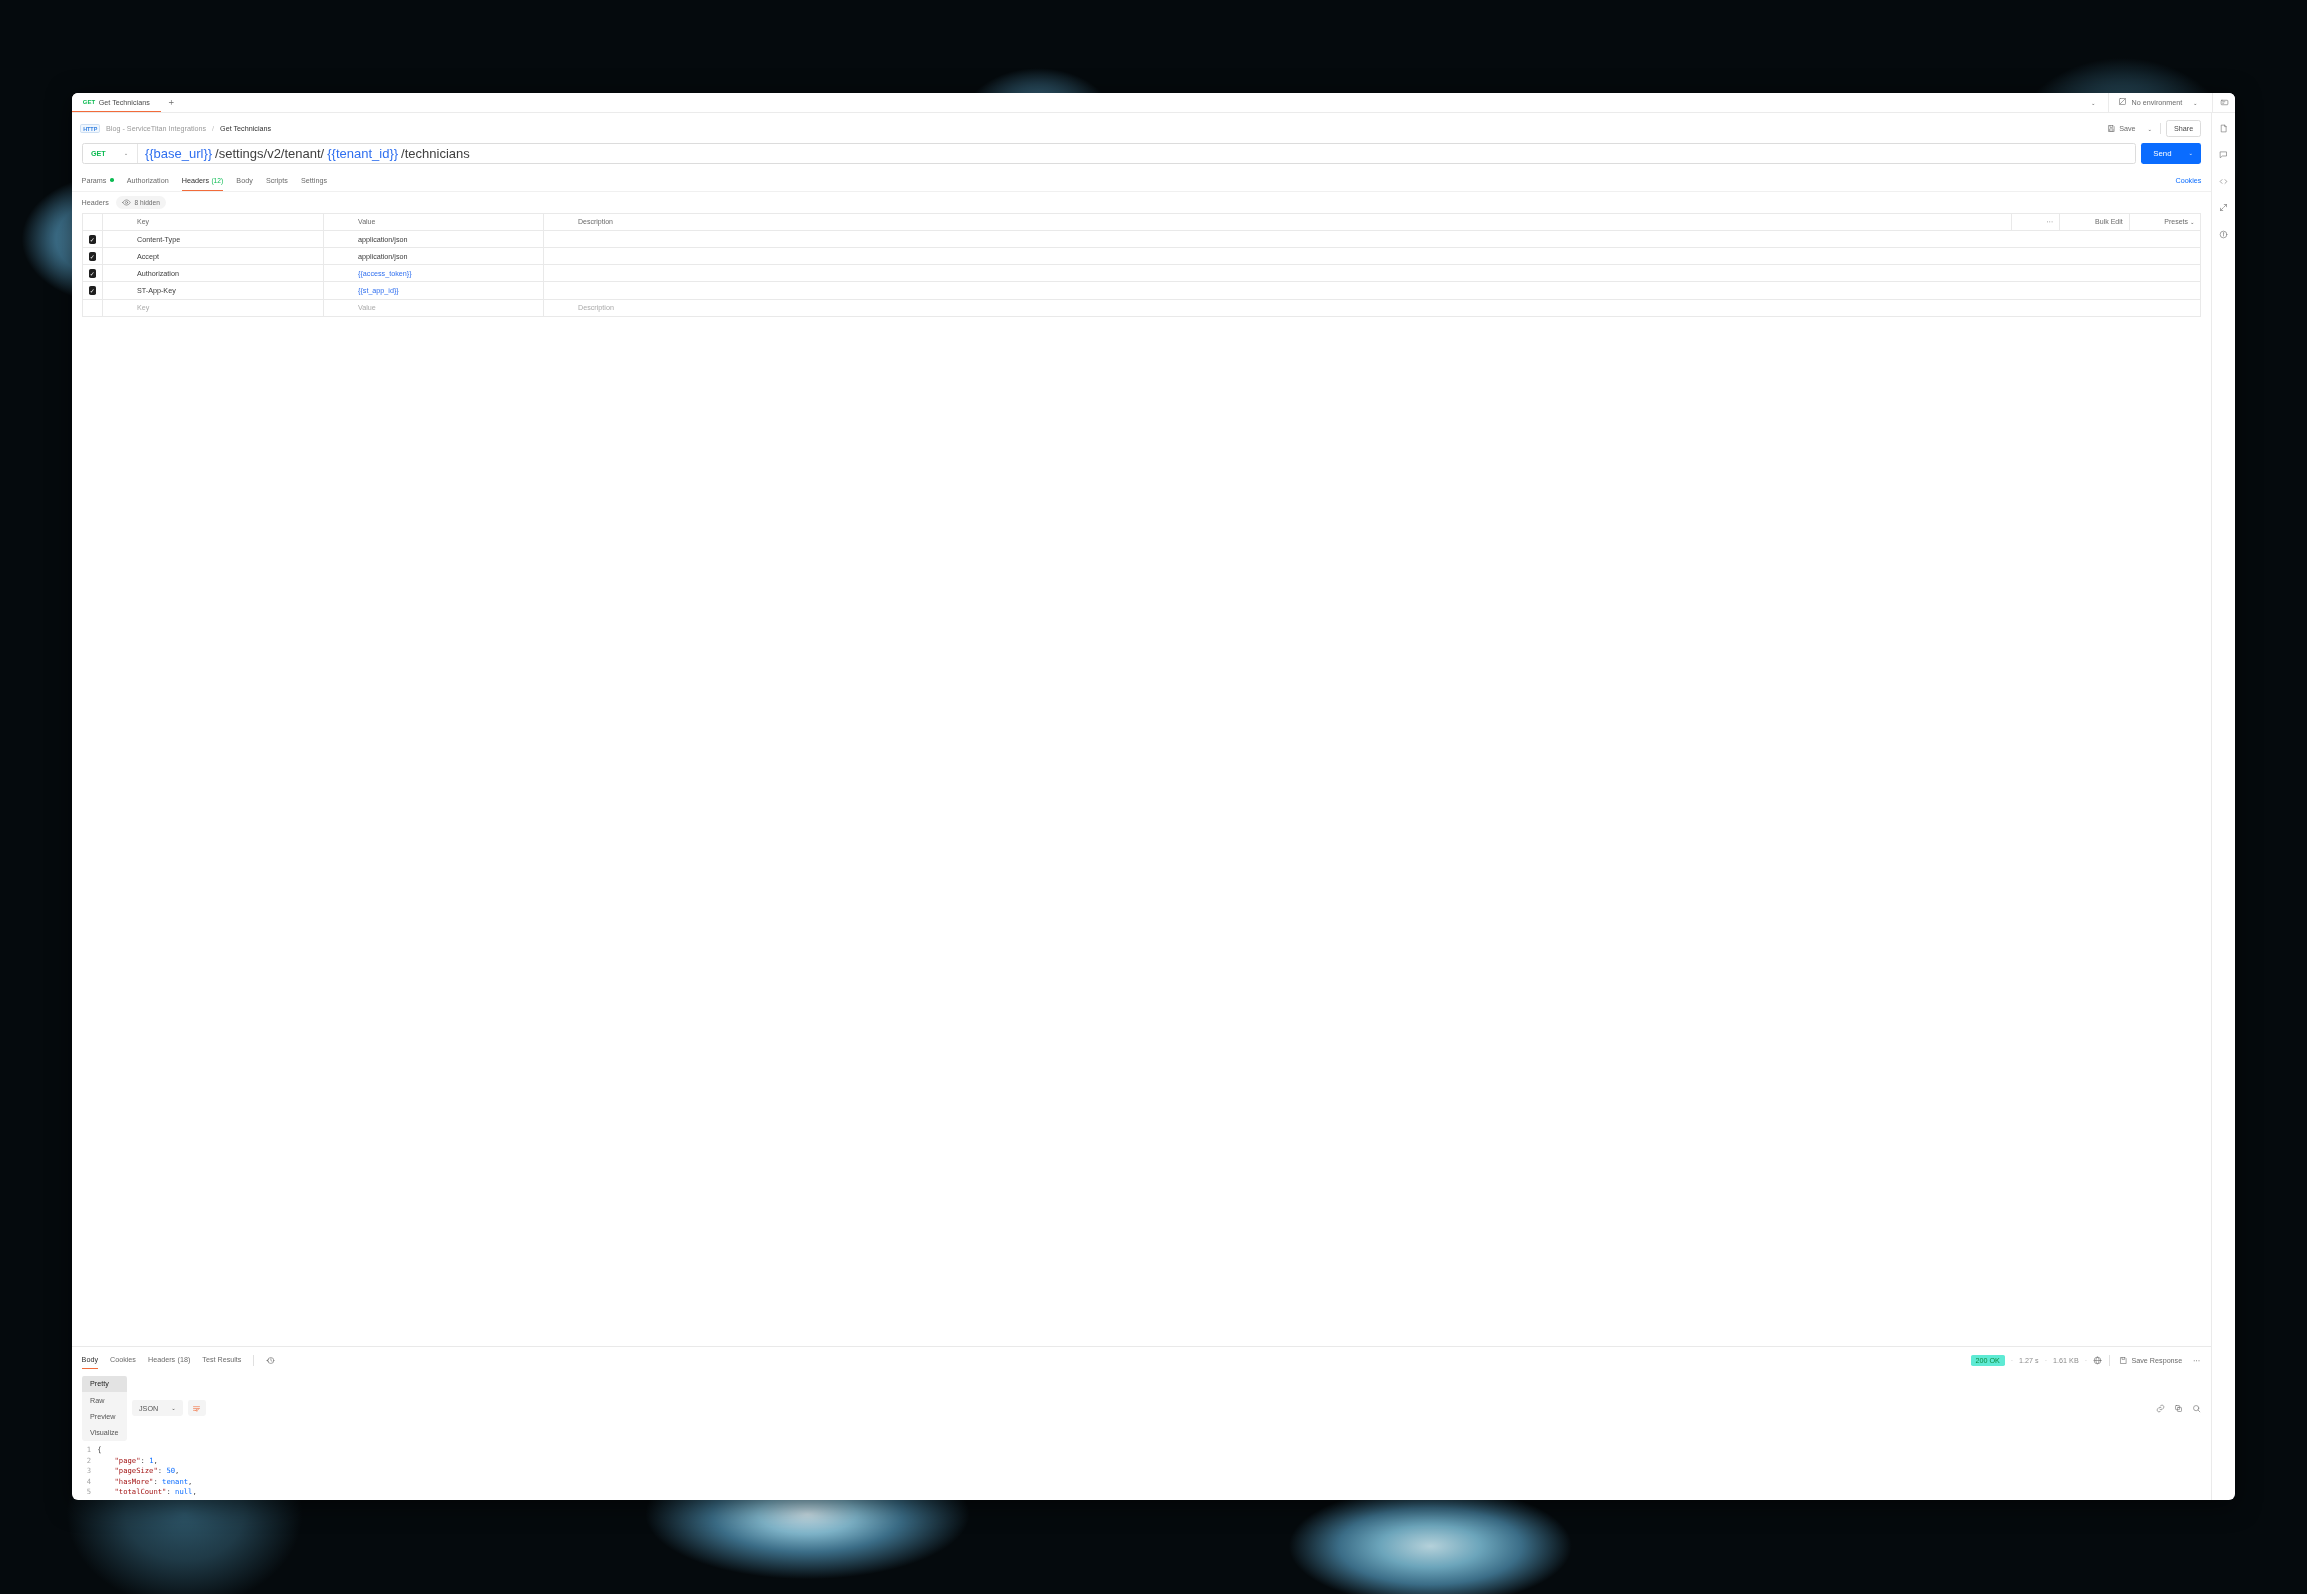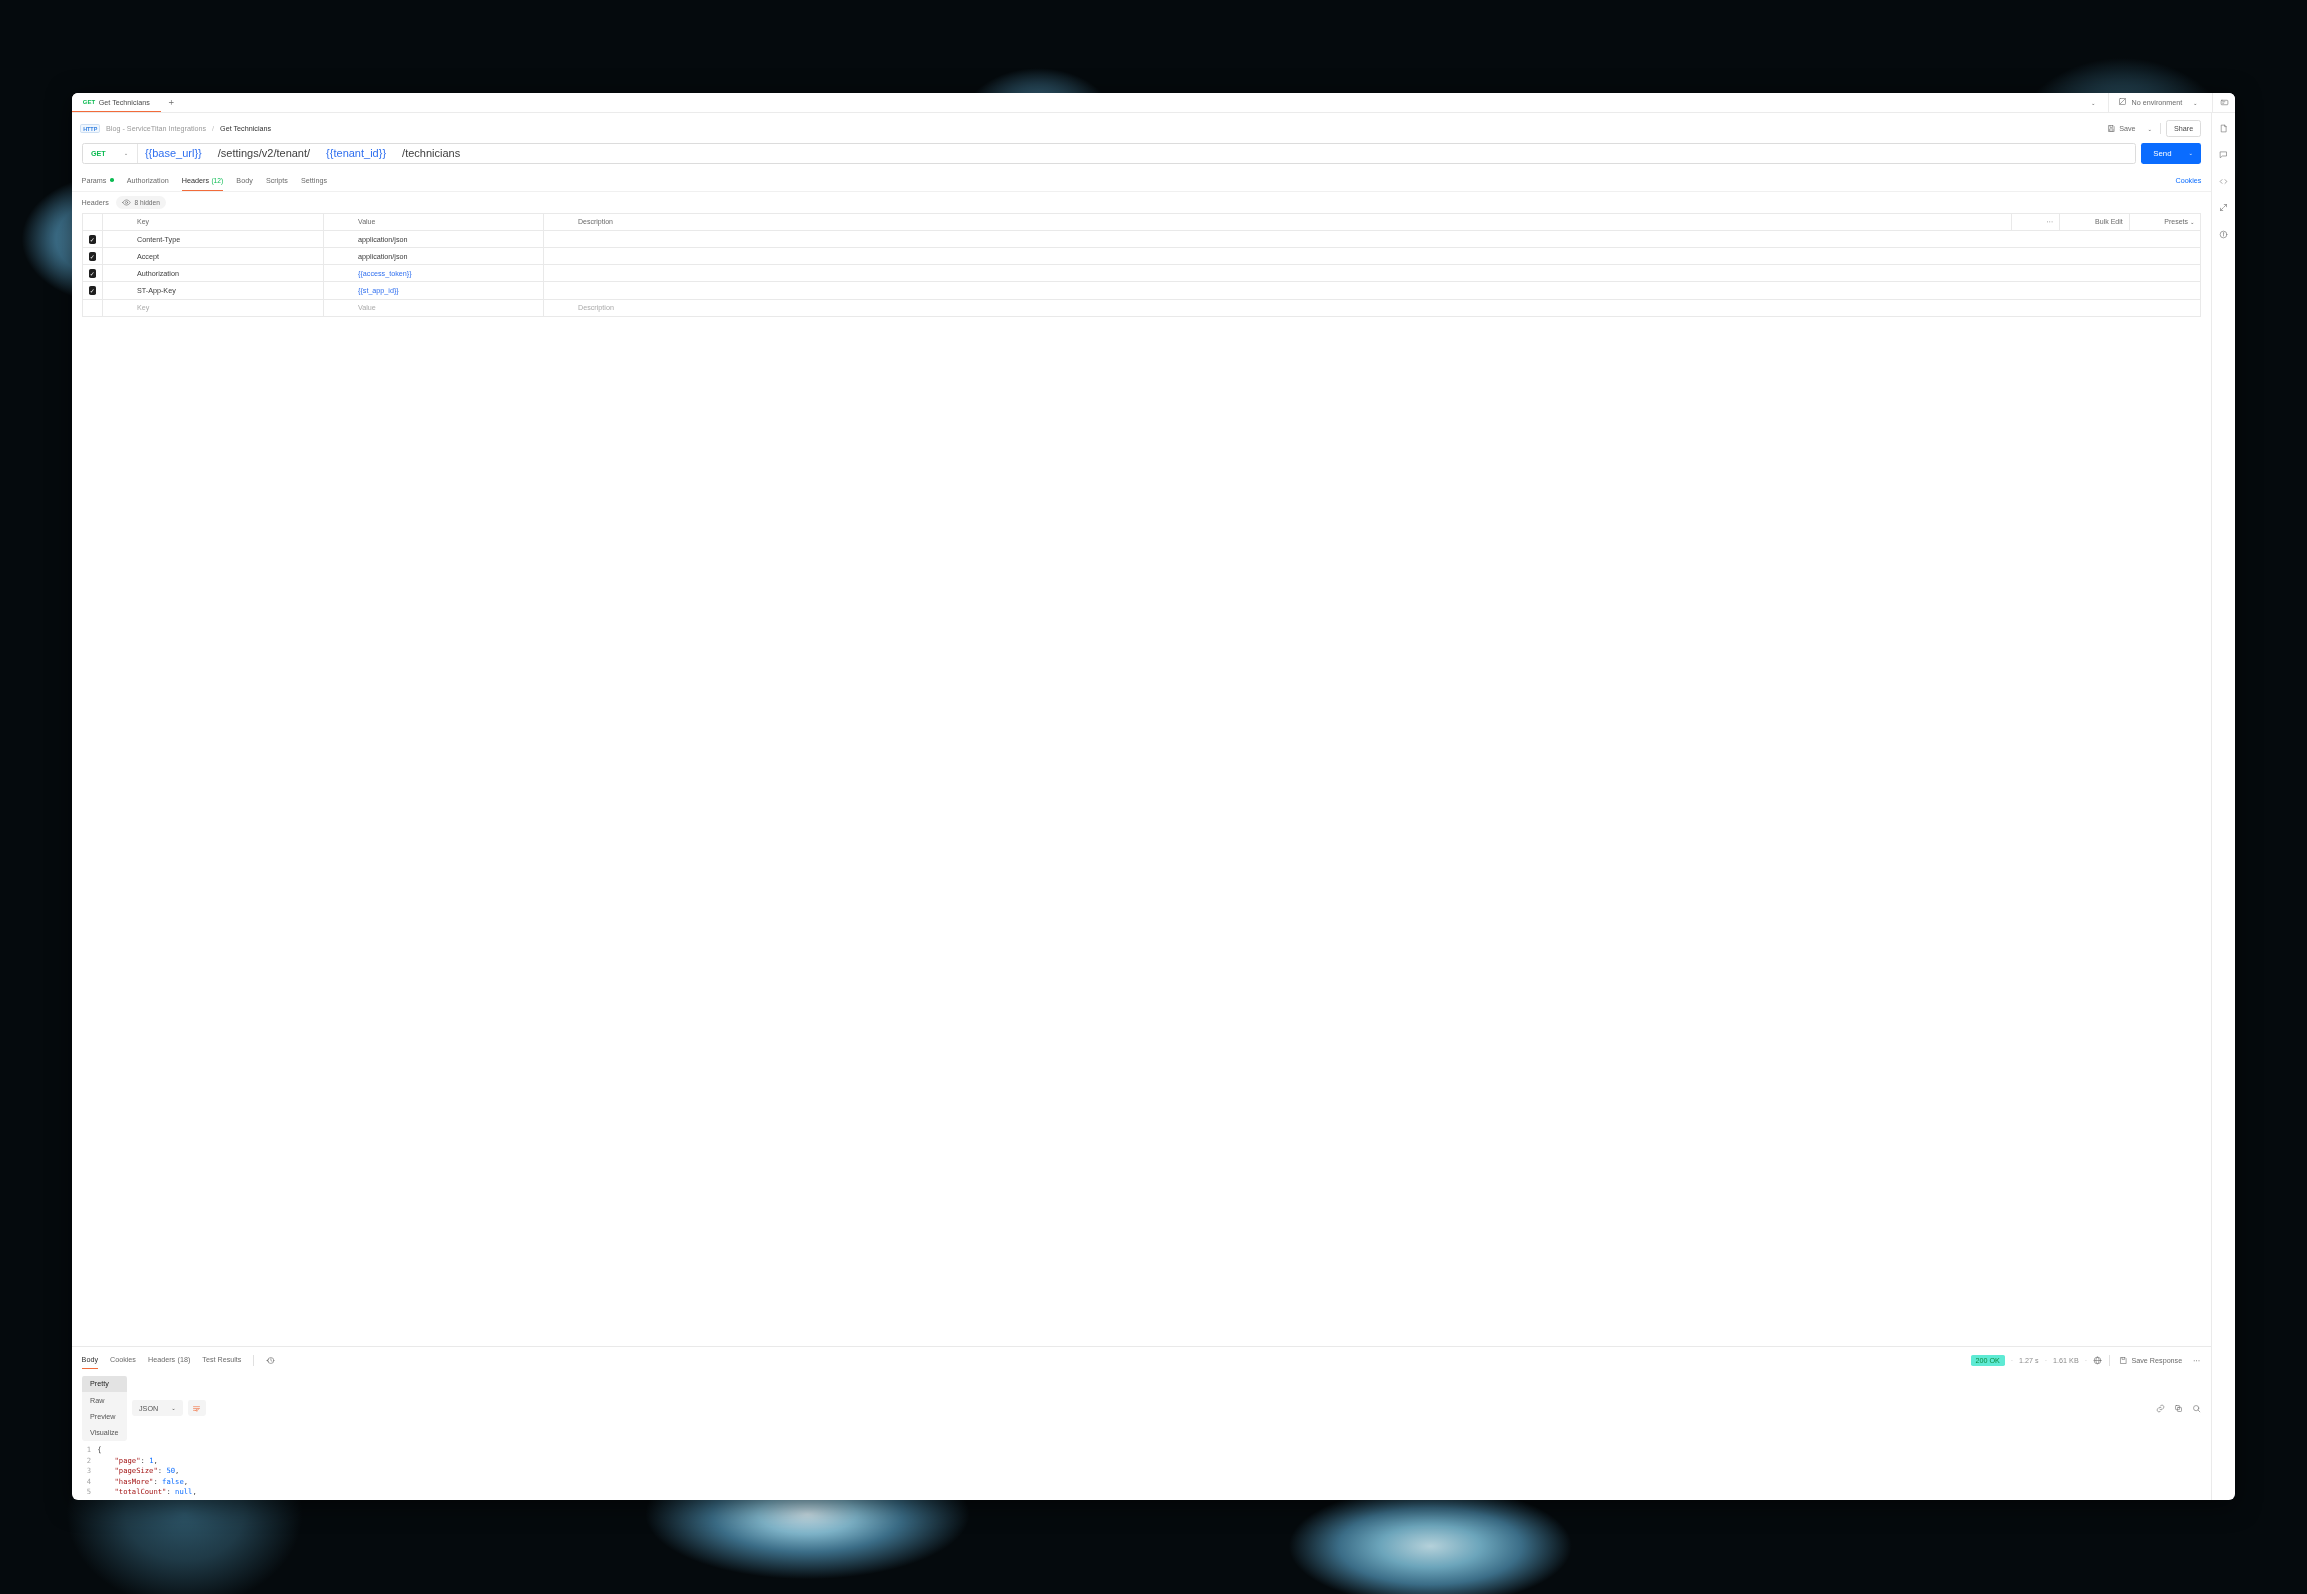--- a/index.html
+++ b/index.html
@@ -118,22 +118,22 @@
     overflow: hidden;
   }
   .method-sel {
     display: flex; align-items: center; gap: 18px;
     padding: 0 8.4px; height: 100%;
     color: #0cbb52; font-weight: 700; font-size: 7.2px;
     border-right: 0.6px solid #e6e6e6; cursor: pointer;
   }
   .method-sel .chev { color: #888; font-size: 5.4px; font-weight: 400; }
   .url-input {
-    flex: 1; padding: 0 7.2px; font-size: 11px; color: #404040;
-    display: flex; align-items: center; gap: 16px; white-space: nowrap; overflow: hidden;
+    flex: 1; padding: 0 7.2px; font-size: 13px; color: #404040;
+    display: flex; align-items: center; gap: 3px; white-space: nowrap; overflow: hidden;
   }
   .url-input .var { color: #2f6fef; }
   .send-btn {
     background: #0a6cff; color: #fff; border: none; border-radius: 2.4px;
     height: 20.4px; display: flex; align-items: center; gap: 17px;
     padding: 0 8.4px 0 12px; font-size: 7.8px; font-weight: 500; cursor: pointer;
   }
   .send-btn .chev { font-size: 5.4px; opacity: .85; }
 
   
@@ -539,21 +539,21 @@
             <div class="code-line">
               <span class="gutter">2</span>
               <span class="code"><span>    </span><span class="t-key">"page"</span><span class="t-punct">: </span><span class="t-num">1</span><span class="t-punct">,</span></span>
             </div>
             <div class="code-line">
               <span class="gutter">3</span>
               <span class="code"><span>    </span><span class="t-key">"pageSize"</span><span class="t-punct">: </span><span class="t-num">50</span><span class="t-punct">,</span></span>
             </div>
             <div class="code-line">
               <span class="gutter">4</span>
-              <span class="code"><span>    </span><span class="t-key">"hasMore"</span><span class="t-punct">: </span><span class="t-bool">false</span><span class="t-punct">,</span></span>
+              <span class="code"><span>    </span><span class="t-key">"hasMore"</span><span class="t-punct">: </span><span class="t-bool">tenant</span><span class="t-punct">,</span></span>
             </div>
             <div class="code-line">
               <span class="gutter">5</span>
               <span class="code"><span>    </span><span class="t-key">"totalCount"</span><span class="t-punct">: </span><span class="t-null">null</span><span class="t-punct">,</span></span>
             </div>
           </div>
       </div>
 
     </div>
 

